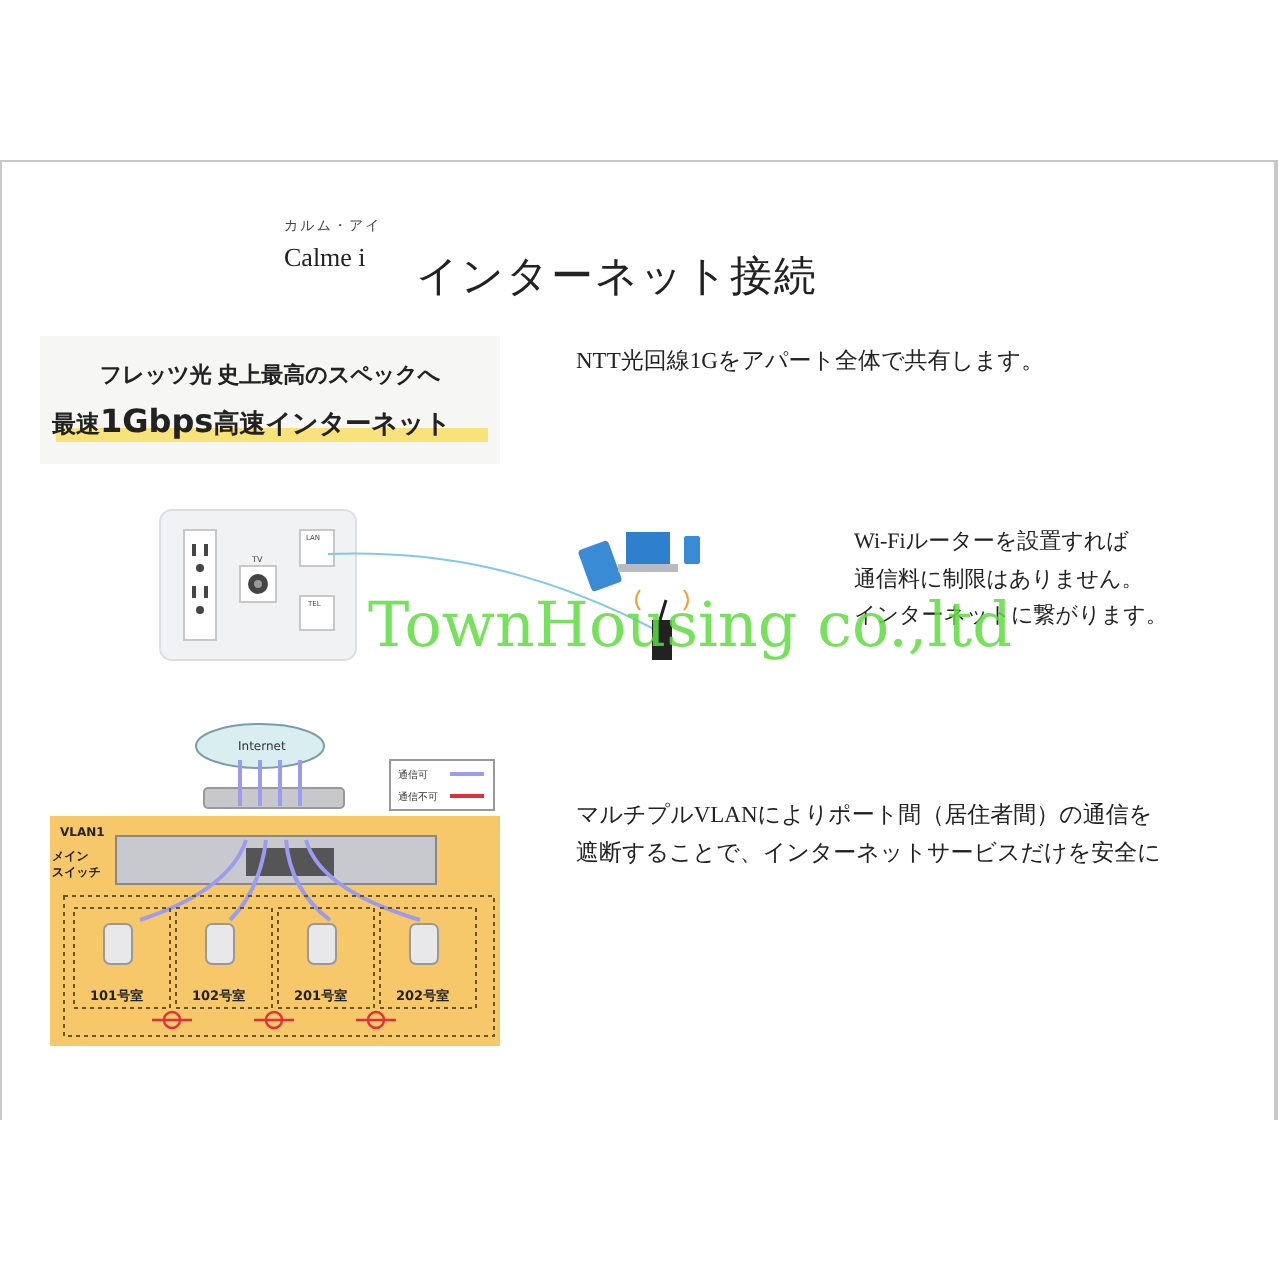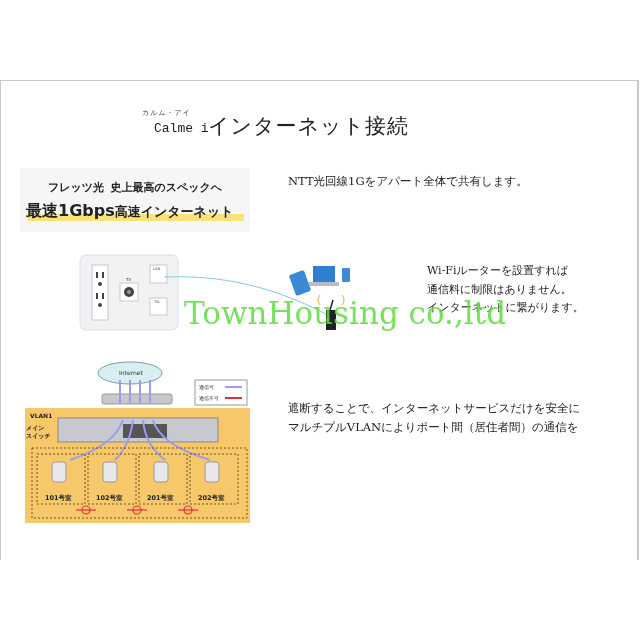--- a/index.html
+++ b/index.html
@@ -1,29 +1,29 @@
 <!DOCTYPE html>
 <html><head>
 <meta charset="utf-8">
 <style>
   html, body { margin:0; padding:0; background:#ffffff; }
   body { width:640px; height:640px; position:relative; overflow:hidden; font-family:"DejaVu Serif", serif; color:#222; }
   .page { position:absolute; left:0; top:80px; width:639px; height:480px; border-top:1px solid #c8c8c8; border-left:1px solid #c8c8c8; border-right:2px solid #c8c8c8; box-sizing:border-box; background:#fff; }
   .brand { position:absolute; left:142px; top:108px; }
   .brand-kana { font-family:Liberation Sans, sans-serif; font-size:7px; color:#444; letter-spacing:1px; }
-  .brand-name { font-family:Liberation Mono, monospace; font-size:13px; color:#222; margin-top:3px;margin-left:12px; }
-  .title { position:absolute; left:208px; top:112px; font-family:"DejaVu Sans", sans-serif; font-size:21px; color:#222; letter-spacing:1px; }
+  .brand-name { font-family:Liberation Serif, serif; font-size:13px; color:#222; margin-top:3px; }
+  .title { position:absolute; left:208px; top:124px; font-family:"DejaVu Sans", sans-serif; font-size:21px; color:#222; letter-spacing:1px; }
   .banner { position:absolute; left:20px; top:168px; width:230px; height:64px; background:#f6f6f4; }
-  .banner-l1 { position:absolute; left:0; width:100%; top:12px; text-align:center; font-family:Liberation Mono, monospace; font-weight:bold; font-size:11px; color:#222; }
+  .banner-l1 { position:absolute; left:0; width:100%; top:12px; text-align:center; font-family:Liberation Serif, serif; font-weight:bold; font-size:11px; color:#222; }
   .banner-l2 { position:absolute; left:6px; top:33px; font-family:"DejaVu Sans", sans-serif; font-weight:bold; color:#222; white-space:nowrap; }
-  .banner-l2 .small { font-size:16px; }
+  .banner-l2 .small { font-size:12px; }
   .banner-l2 .big { font-size:16px; }
   .banner-l2 .mid { font-size:13px; }
   .banner-hl { position:absolute; left:8px; top:46px; width:216px; height:7px; background:#f8e27a; }
-  .para { position:absolute; font-size:11.5px; line-height:19px; color:#222; white-space:nowrap; }
+  .para { position:absolute; font-size:11.5px; line-height:19px; color:#222; white-space:nowrap;font-family:Liberation Serif, serif; }
   .p1 { left:288px; top:172px; }
   .p2 { left:383px; top:262px; font-size:11px; line-height:18.5px;margin-left:44px; }
   .p3 { left:288px; top:399px; }
   .img1 { position:absolute; left:70px; top:250px; width:300px; height:100px; }
   .diagram { position:absolute; left:20px; top:350px; width:260px; height:180px; }
   .watermark { position:absolute; left:162px; top:295px; font-family:"DejaVu Serif", serif; font-size:31px; color:#5fdc3e; opacity:0.85; white-space:nowrap; letter-spacing:0px;margin-left:22px; }
 </style>
 </head>
 <body>
 
@@ -130,17 +130,17 @@
         <line x1="56" y1="160" x2="76" y2="160"></line>
       <circle cx="117" cy="160" r="4"></circle>
         <line x1="107" y1="160" x2="127" y2="160"></line>
       <circle cx="168" cy="160" r="4"></circle>
         <line x1="158" y1="160" x2="178" y2="160"></line>
     </g>
   </svg>
 </div>
 
 <div class="para p3">
+  <div>マルチプルVLANによりポート間（居住者間）の通信を</div>
   <div>遮断することで、インターネットサービスだけを安全に</div>
-  <div>マルチプルVLANによりポート間（居住者間）の通信を</div>
 </div>
 
 <div class="watermark">TownHousing co.,ltd</div>
 
 </body></html>

